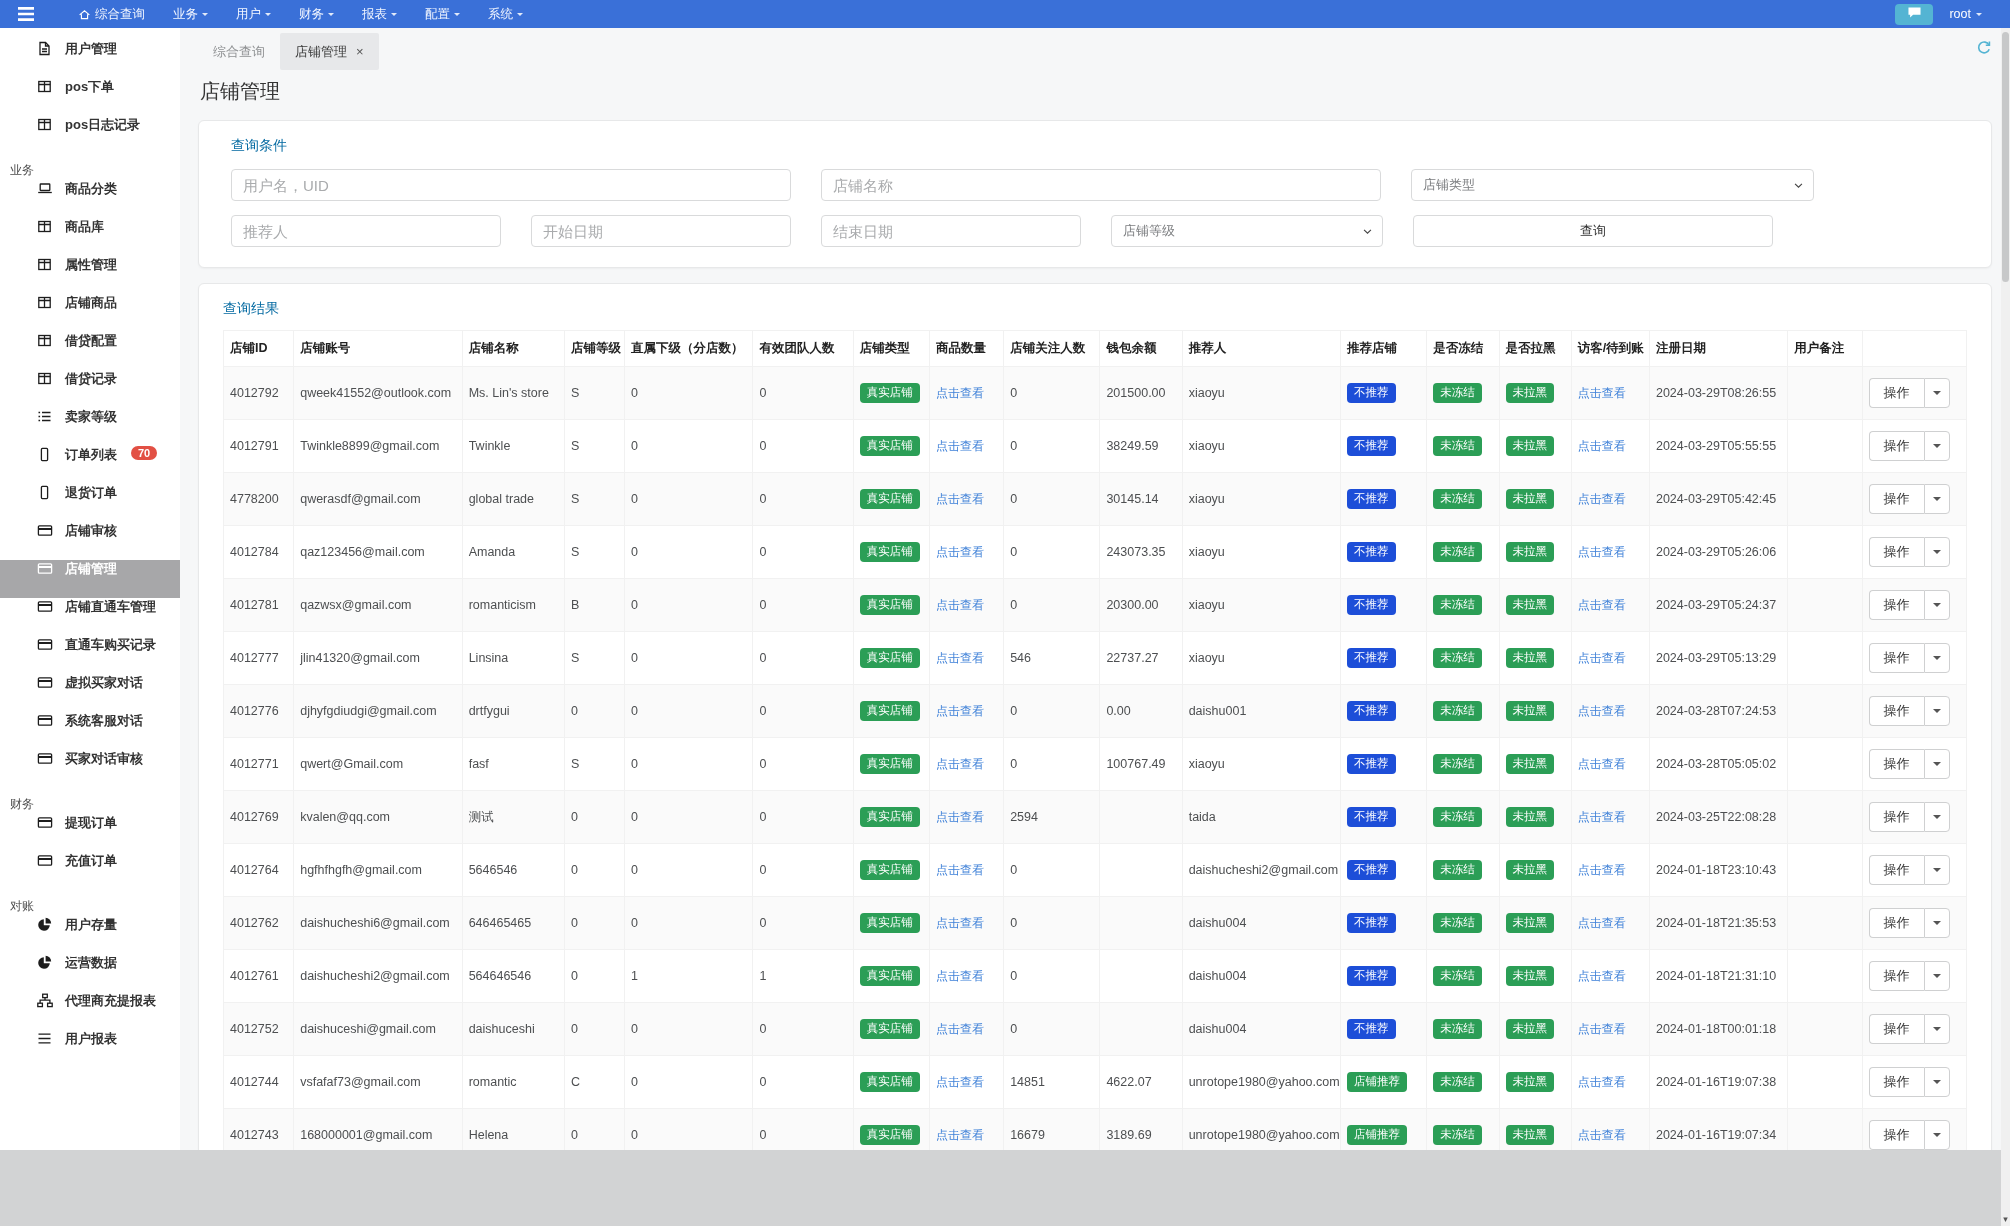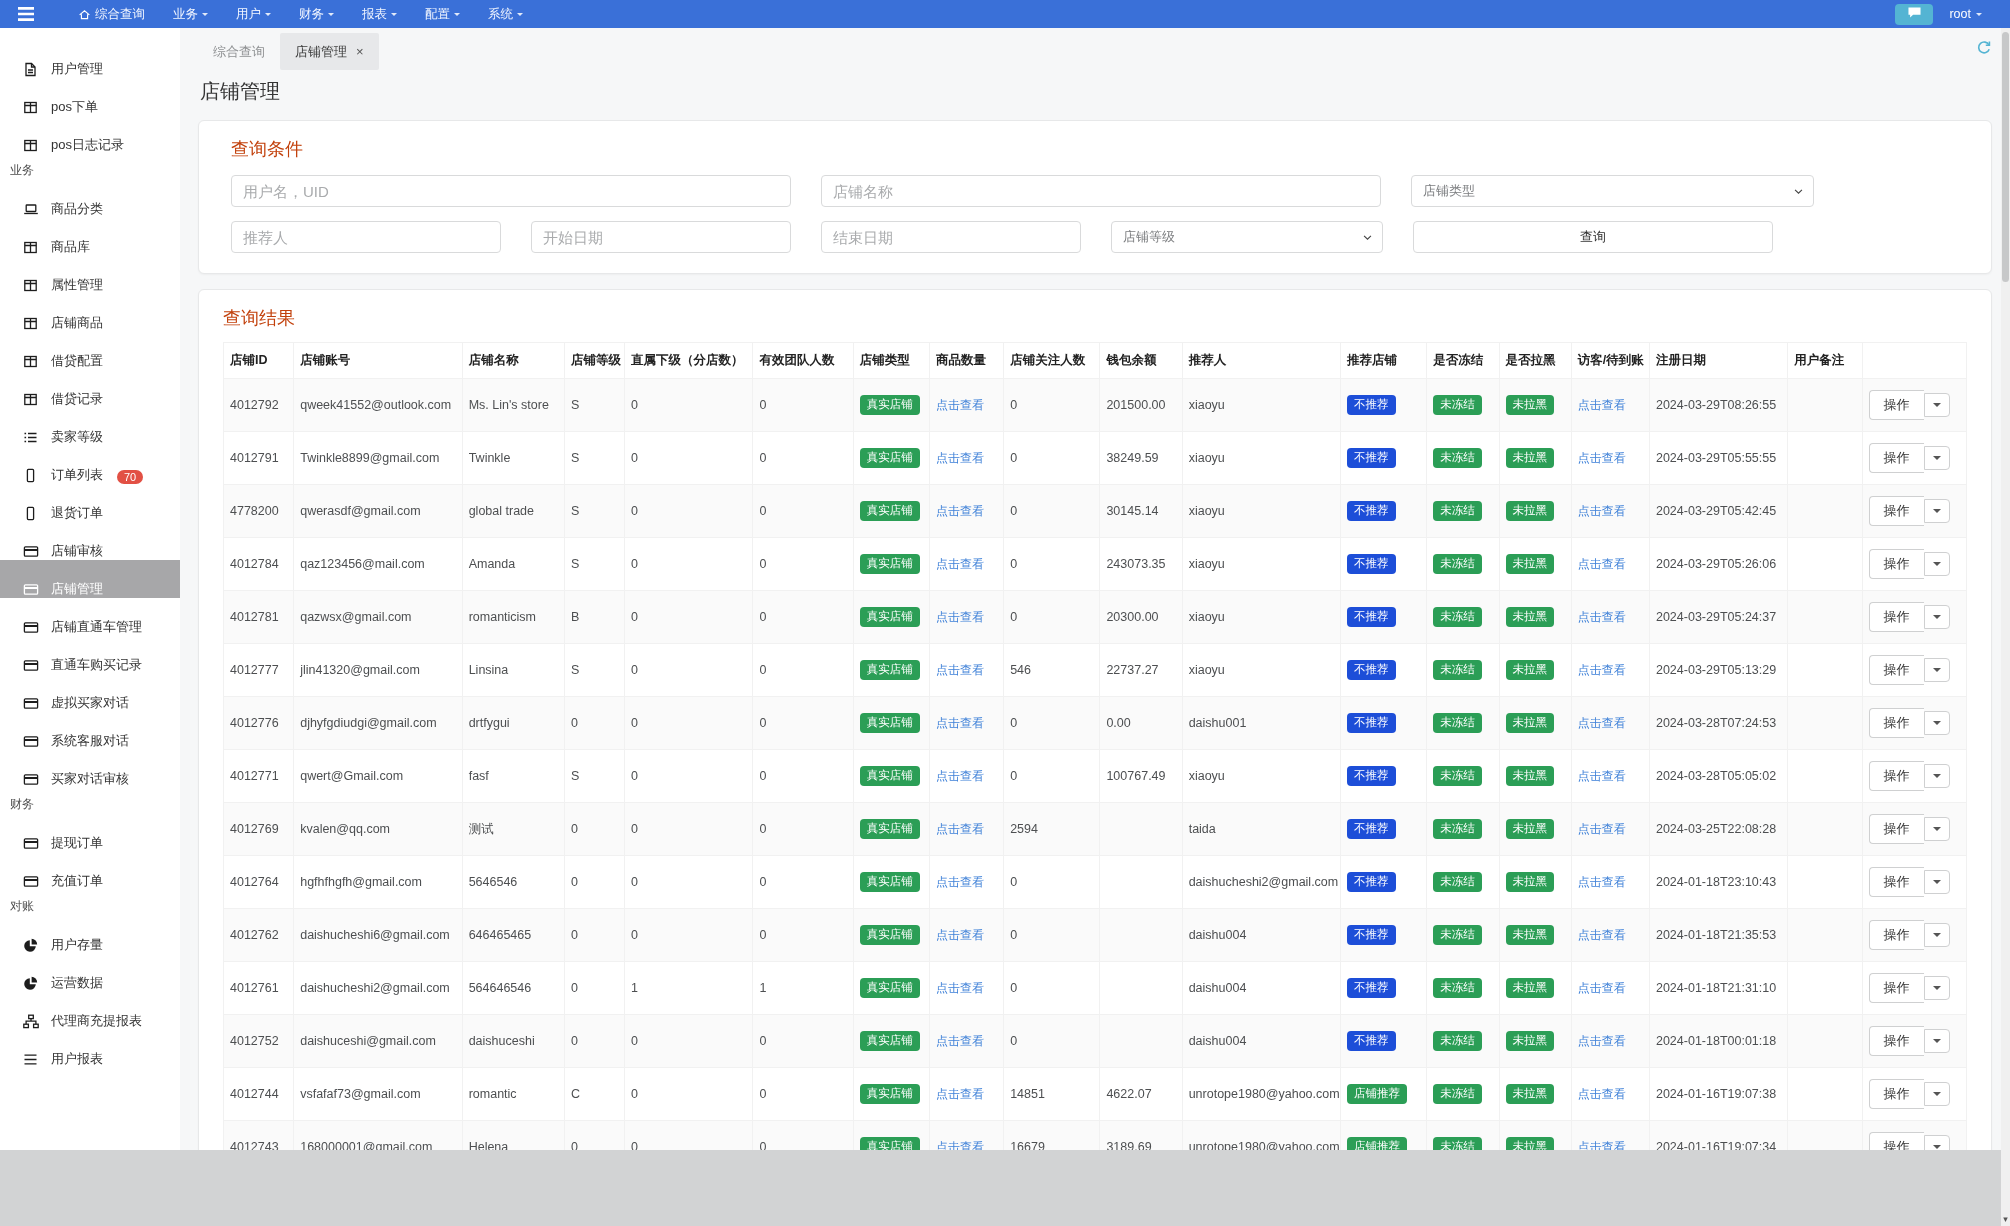--- a/index.html
+++ b/index.html
@@ -16,36 +16,36 @@
   .nav-item { display:flex; align-items:center; font-size:12.5px; color:#f2f6ff; cursor:pointer; gap:4px;}
   .nav-item .w-icon { display:flex; }
   .caret { width:0; height:0; border:3.6px solid transparent; border-top-color:rgba(255,255,255,.85); margin-top:4px;}
   .nav-right { margin-left:auto; display:flex; align-items:center; gap:16px; margin-right:28px;}
   .chat-btn { width:38px; height:21px; background:#54b4d3; border-radius:4px; display:flex; align-items:center; justify-content:center; cursor:pointer;}
   .user-menu { display:flex; align-items:center; gap:5px; font-size:12.5px; color:#fff; cursor:pointer;}
   
   .sidebar { position:absolute; top:28px; left:0; width:180px; height:1122px; background:#fff; overflow:hidden;}
   .side-inner { padding-top:12px; }
   .section-label { font-size:12px; color:#4b4b4b; padding:8px 0 4px 10px; height:26px;}
-  .side-item { height:38px; display:flex; align-items:flex-end; gap:12px; padding-left:22px; font-size:13px; color:#333; cursor:pointer; position:relative;}
+  .side-item { height:38px; display:flex; align-items:flex-start; gap:12px; padding-left:36px; font-size:13px; color:#333; cursor:pointer; position:relative;font-weight:bold;}
   .side-item .s-icon { width:17px; height:17px; display:flex; align-items:center; justify-content:center; color:#1d1d1d; flex:none;}
   .side-item.active { background:#a7a7a9; color:#fff; }
   .side-item.active .s-icon { color:#fff; }
   .side-badge { background:#e25044; color:#fff; font-size:11px; padding:1px 7px; border-radius:7px; margin-left:2px;}
   
   .main { position:absolute; left:180px; top:28px; width:1830px; height:1122px; background:#f6f7f8; overflow:hidden;}
   .tabbar { display:flex; align-items:stretch; padding-left:18px; padding-top:5px; height:42px; position:relative;}
   .tab { display:flex; align-items:center; gap:9px; padding:0 15px; font-size:13px; color:#8f9193; cursor:pointer;}
   .tab.active { background:#e7e8ea; color:#3c3c3c; border-radius:2px;}
   .tab-close { font-size:13px; color:#555; cursor:pointer; line-height:1;}
   .refresh { position:absolute; right:18px; top:12px; cursor:pointer;}
   .page-title { font-size:20px; font-weight:400; color:#343434; margin:8px 0 0 20px;}
   .card { background:#fff; border:1px solid #e7e8e9; border-radius:6px; margin:15px 18px 0 18px;
     box-shadow:0 1px 2px rgba(0,0,0,.04);}
-  .card-title { font-size:18px; color:#c2410c; }
+  .card-title { font-size:14px; color:#0369a1; }
   
   .filter-card { padding:16px 32px 20px 32px; }
   .filter-row { display:flex; gap:30px; margin-top:14px; }
   .f-input { height:32px; border:1px solid #d9dadb; border-radius:4px; background:#fff;
     font-size:15px; color:#444; padding:0 11px; outline:none; font-family:inherit;}
   .f-input::placeholder { color:#a9abad; }
   .f-select { height:32px; border:1px solid #d9dadb; border-radius:4px; background:#fff;
     display:flex; align-items:center; justify-content:space-between; padding:0 9px 0 11px;
     font-size:13px; color:#7c7e80; cursor:pointer;}
   .w-u { width:560px; } .w-n { width:560px; } .w-t { width:403px; }
@@ -57,21 +57,21 @@
   table { width:100%; border-collapse:collapse; table-layout:fixed; margin-top:12px; }
   th { font-size:12.5px; font-weight:bold; color:#222; text-align:left; padding:9px 6px;
     border:1px solid #f1f1f1; white-space:nowrap; overflow:hidden;}
   td { font-size:12.5px; color:#4d4f51; padding:11px 6px; border:1px solid #f1f1f1;
     white-space:nowrap; overflow:hidden; }
   tbody tr:nth-child(odd) { background:#fafafa; }
   .badge { display:inline-block; padding:3px 7px; border-radius:4px; color:#fff; font-size:11.5px; line-height:1.2;}
   .badge.green { background:#2b9e56; }
   .badge.red { background:#1d4ed8; }
   .tbl-link { color:#3f81d8; font-size:12px; cursor:pointer; text-decoration:none;}
-  .action-wrap { display:flex;align-items:center; }
+  .action-wrap { display:flex; }
   .action-btn { background:#fff; border:1px solid #cfd0d1; border-right:none; border-radius:4px 0 0 4px;
     font-size:13px; color:#333; padding:5px 14px; cursor:pointer; font-family:inherit;}
   .action-caret-btn { background:#fff; border:1px solid #cfd0d1; border-radius:0 4px 4px 0;
     padding:5px 8px; cursor:pointer; display:flex; align-items:center;}
   .a-caret { width:0; height:0; border:4px solid transparent; border-top-color:#555; margin-top:4px;}
   
   .scrollbar { position:absolute; right:0; top:28px; width:9px; height:1198px; background:#f0f0f0; z-index:40;}
   .scroll-thumb { position:absolute; top:4px; left:1px; width:7px; height:250px; background:#c7c8c9; border-radius:4px;}
   .scroll-arrow { position:absolute; bottom:2px; left:0; width:9px; text-align:center; font-size:9px; color:#555;}
   .sel-chevron, .w-icon svg, .s-icon svg { display:block; }

